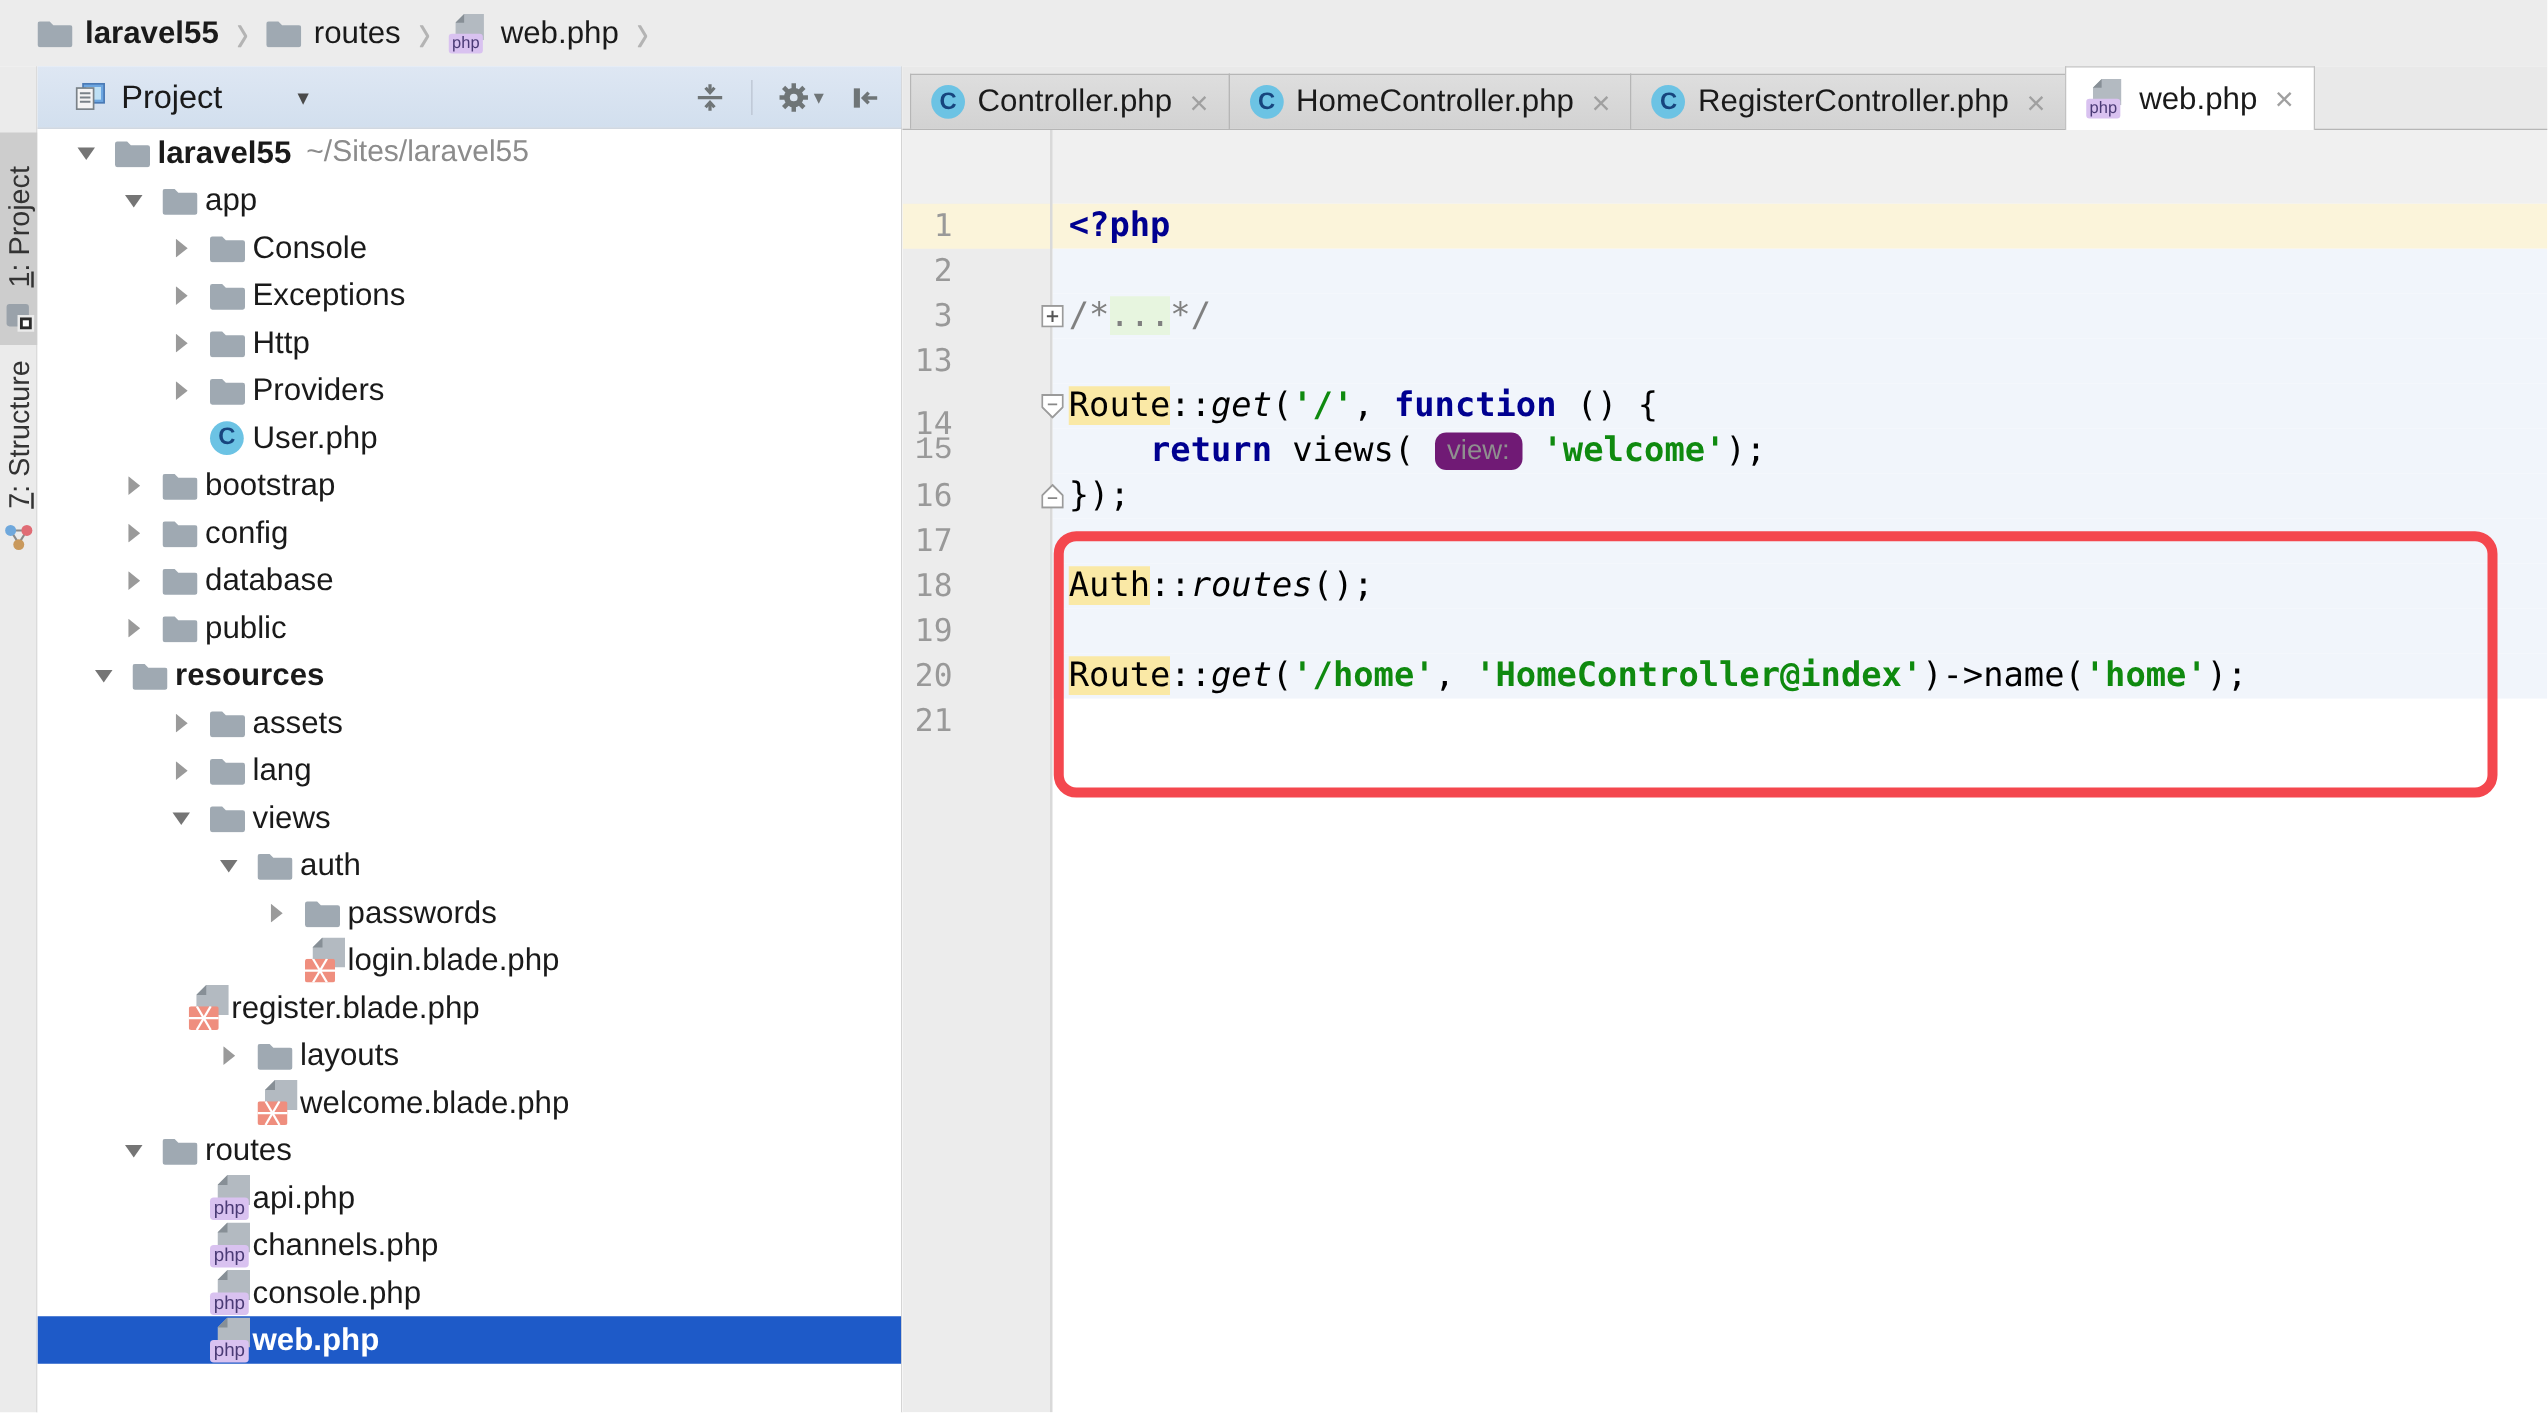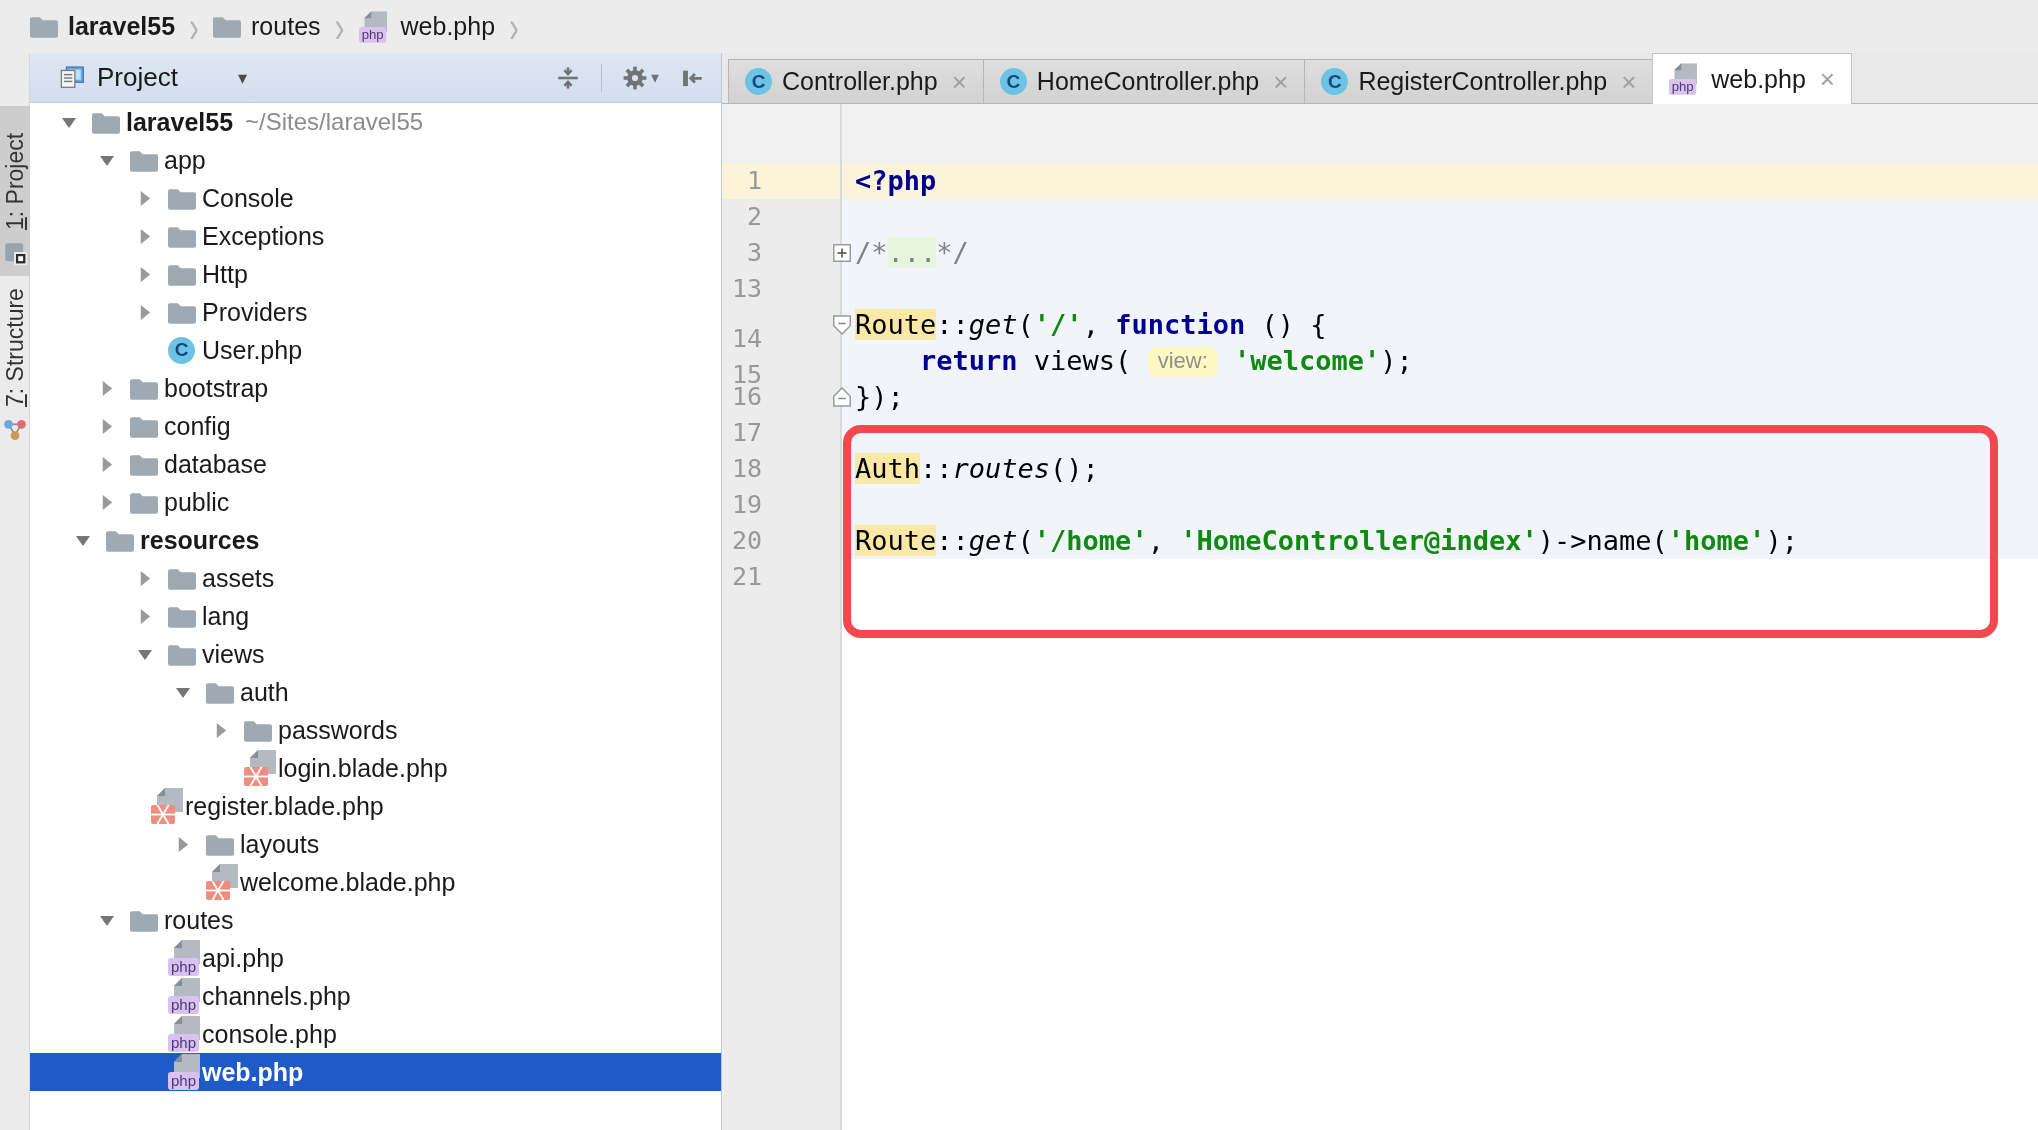--- a/index.html
+++ b/index.html
@@ -66,21 +66,21 @@
     font-family:"DejaVu Sans Mono",monospace;font-size:27px;color:#000;}
   .fold-ico{position:absolute;left:111px;z-index:3;}
   .tk-kw{color:#000090;font-weight:bold;}
   .tk-str{color:#0F8A0F;font-weight:bold;}
   .tk-plain{color:#000;}
   .tk-it{color:#000;font-style:italic;}
   .tk-hl{background:#FAE9A6;}
   .tk-cm{color:#808080;}
   .tk-fold{background:#E7F5DF;color:#808080;}
   .tk-hint{display:inline-block;font-family:"Liberation Sans",sans-serif;font-size:22px;color:#8f8f8f;
-    background:#fef9c3;border-radius:9px;padding:0 10px 2px;line-height:28px;vertical-align:2px;}
+    background:#701a75;border-radius:9px;padding:0 10px 2px;line-height:28px;vertical-align:2px;}
   .annotation{position:absolute;left:121px;top:321px;width:1155px;height:213px;border:8px solid #F4474E;
     border-radius:18px;box-sizing:border-box;z-index:4;pointer-events:none;}
 </style>
 </head>
 <body>
 
 <div id="breadcrumb-bar">
     <span class="bc-item">
       <span style="display:flex;">
         <svg width="28" height="23" viewBox="0 0 15 12">
@@ -635,21 +635,21 @@
         <div class="row-bg" style="top: 167px; background: rgb(241, 245, 251); left: 120px; width: 1196px;"></div>
         <div class="lnum" style="top: 167px;">13</div>
         <div class="row-bg" style="top: 203px; background: rgb(241, 245, 251); left: 120px; width: 1196px;"></div>
         <div class="lnum" style="top: 217px;">14</div>
         <div class="fold-ico" style="top: 211px;"><svg width="18" height="20" viewBox="0 0 12 13">
             <path d="M0.5 0.5 H11.5 V7 L6 12.5 L0.5 7 Z" fill="#fff" stroke="#9b9b9b"></path>
             <line x1="3.5" y1="5.5" x2="8.5" y2="5.5" stroke="#888"></line>
           </svg></div>
         <div class="code-line" style="top: 203px;"><span class="tk-hl">Route</span><span class="tk-plain">::</span><span class="tk-it">get</span><span class="tk-plain">(</span><span class="tk-str">'/'</span><span class="tk-plain">, </span><span class="tk-kw">function</span><span class="tk-plain"> () {</span></div>
         <div class="row-bg" style="top: 239px; background: rgb(241, 245, 251); left: 120px; width: 1196px;"></div>
-        <div class="lnum" style="top: 253px;">15</div>
+        <div class="lnum" style="top: 238px; font-family: Liberation Mono, monospace;">15</div>
         <div class="code-line" style="top: 239px;"><span class="tk-plain">    </span><span class="tk-kw">return</span><span class="tk-plain"> views( </span><span class="tk-hint">view:</span><span class="tk-plain"> </span><span class="tk-str">'welcome'</span><span class="tk-plain">);</span></div>
         <div class="row-bg" style="top: 275px; background: rgb(241, 245, 251); left: 120px; width: 1196px;"></div>
         <div class="lnum" style="top: 275px;">16</div>
         <div class="fold-ico" style="top: 283px;"><svg width="18" height="20" viewBox="0 0 12 13">
             <path d="M6 0.5 L11.5 6 V12.5 H0.5 V6 Z" fill="#fff" stroke="#9b9b9b"></path>
             <line x1="3.5" y1="7.5" x2="8.5" y2="7.5" stroke="#888"></line>
           </svg></div>
         <div class="code-line" style="top: 275px;"><span class="tk-plain">});</span></div>
         <div class="row-bg" style="top: 311px; background: rgb(241, 245, 251); left: 120px; width: 1196px;"></div>
         <div class="lnum" style="top: 311px;">17</div>

